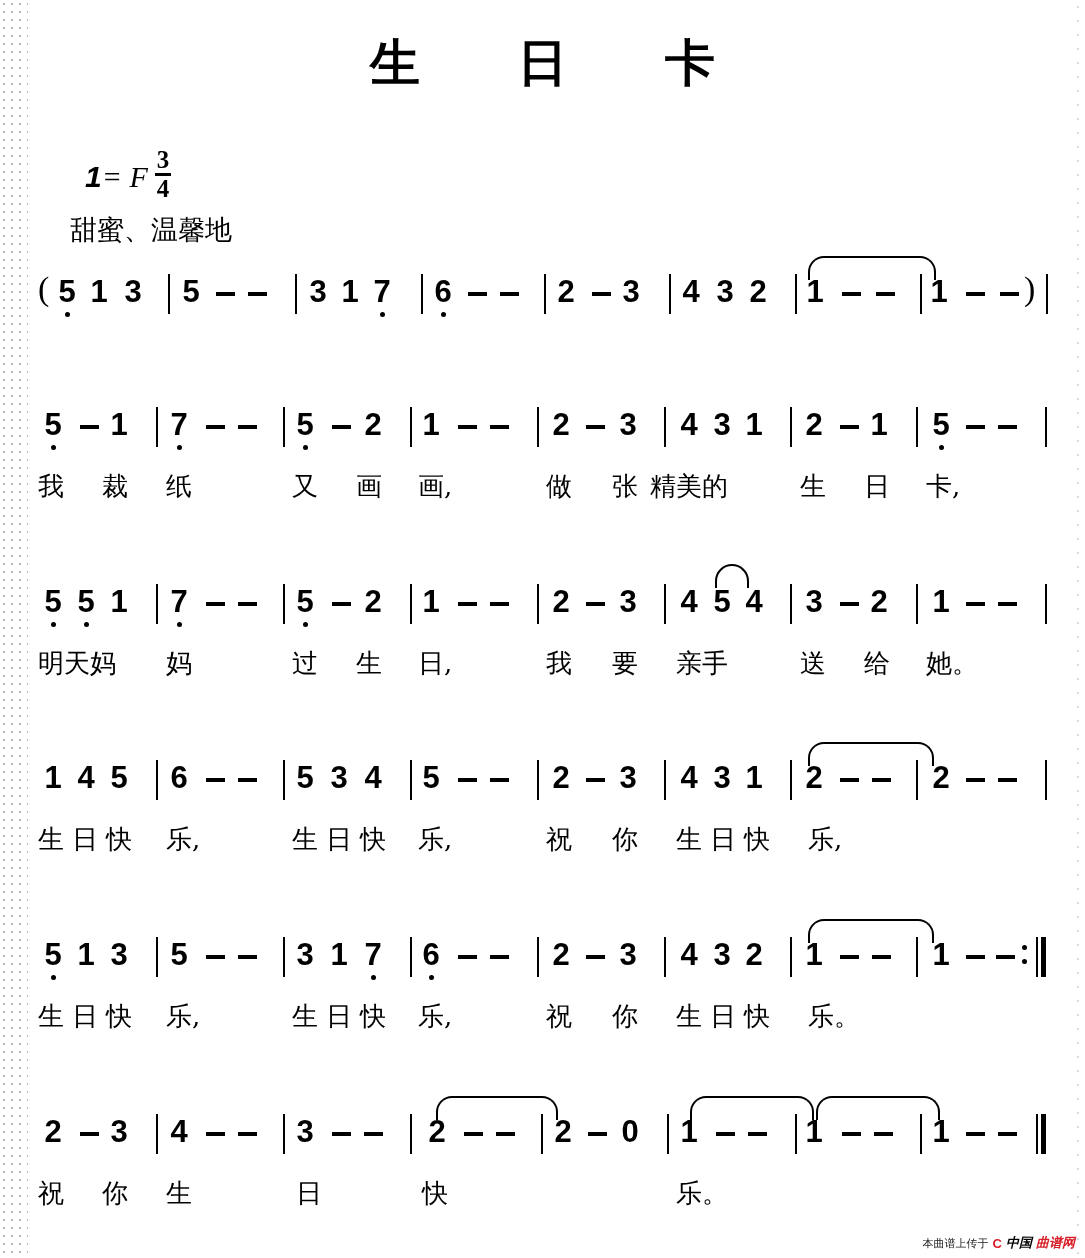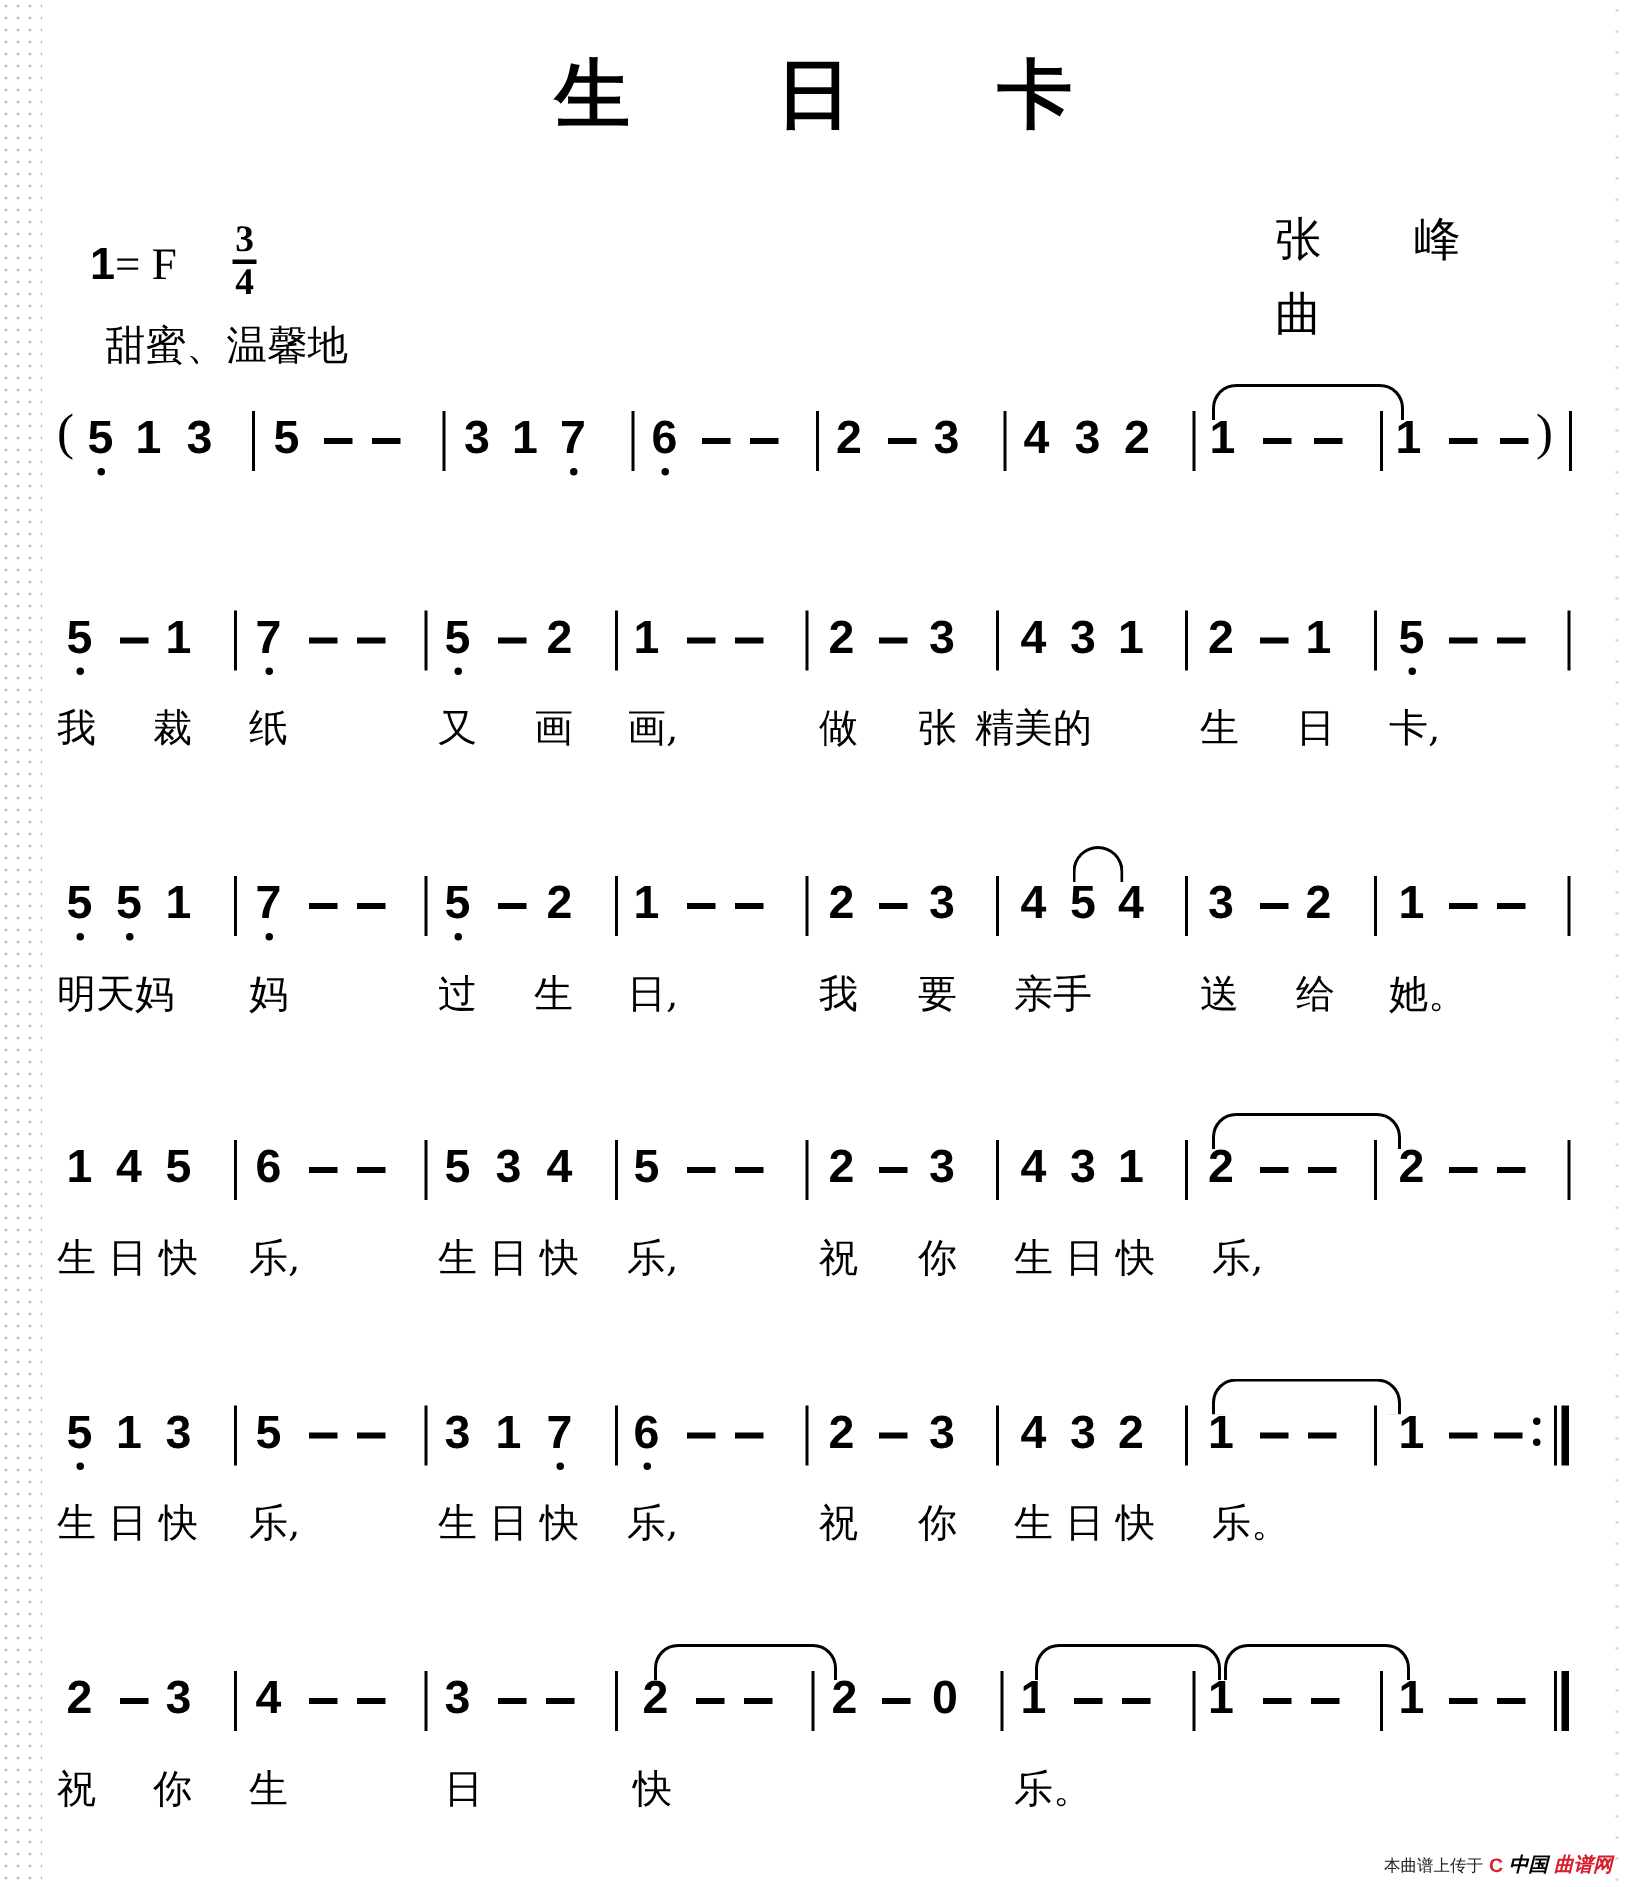--- a/index.html
+++ b/index.html
@@ -16,21 +16,21 @@
     .dots-right {
       position: absolute; right: 0; top: 0; width: 14px; height: 1258px;
       background-image: radial-gradient(#c4c4c4 0.9px, transparent 1.1px);
       background-size: 14px 14px; opacity: 0.6;
     }
     .title {
       position: absolute; top: 30px; left: 0; width: 1085px; text-align: center;
       font-family: "DejaVu Serif", serif; font-weight: bold; font-size: 50px;
       letter-spacing: 40px; padding-left: 40px; box-sizing: border-box;
     }
-    .key { position: absolute; left: 60px; top: 160px; font-size: 30px; font-family: "Liberation Serif", serif; }
+    .key { position: absolute; left: 85px; top: 160px; font-size: 30px; font-family: "Liberation Serif", serif; font-style: italic; }
     .key .one { font-family: "Liberation Sans", sans-serif; font-weight: bold; font-size: 30px; }
     .timesig {
       position: absolute; left: 153px; top: 148px; width: 20px; text-align: center;
       font-family: "Liberation Serif", serif; font-weight: bold; font-size: 25px; line-height: 24px;
     }
     .timesig .bar { display: block; height: 3px; background: #000; margin: 1px 2px; }
     .tempo { position: absolute; left: 70px; top: 212px; font-size: 27px; font-family: "DejaVu Sans", sans-serif; }
     .credits { position: absolute; left: 850px; top: 135px; font-family: "DejaVu Serif", serif; font-size: 31px; line-height: 50px; letter-spacing: 26px; }
 
     .row { position: absolute; left: 0; width: 1085px; height: 100px; }
@@ -74,21 +74,20 @@
 <div class="key">
   <span class="one">1</span><span>=</span> <span>F</span>
 </div>
 <div class="timesig">
   <span>3</span>
   <span class="bar"></span>
   <span>4</span>
 </div>
 <div class="tempo">甜蜜、温馨地</div>
 <div class="credits">
-  <div>张 峰 曲</div>
 </div>
 
 <div class="row" style="top:272px">
   <span class="paren" style="left:38px">(</span>
   <span class="note dot-below" style="left:54px">5</span>
   <span class="note" style="left:86px">1</span>
   <span class="note" style="left:120px">3</span>
   <span class="barline" style="left:168px"></span>
   <span class="note" style="left:178px">5</span>
   <span class="dash" style="left:216px"></span>

